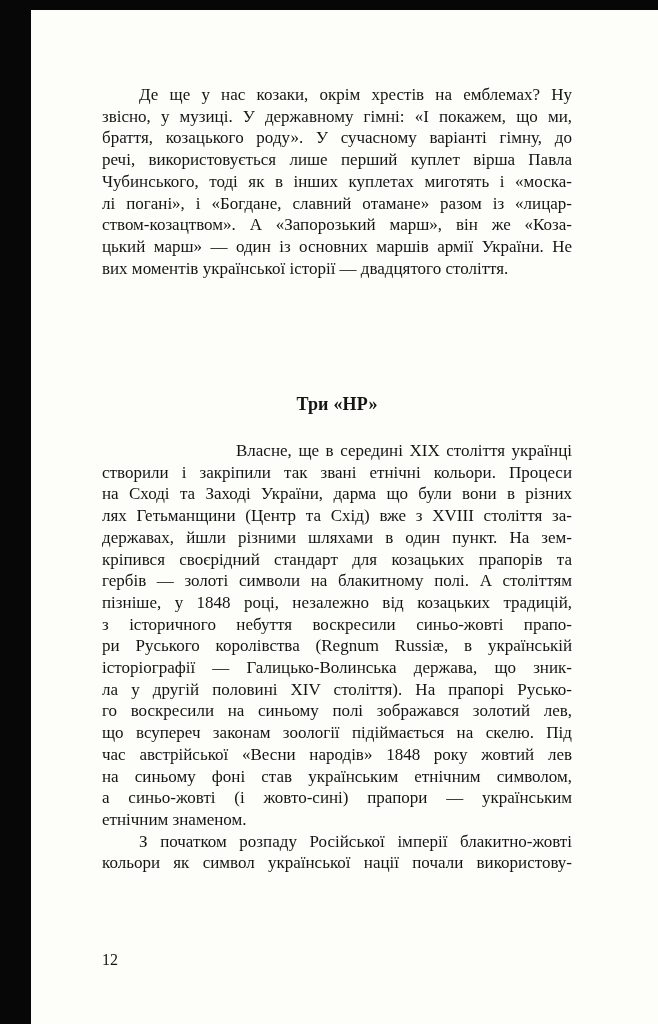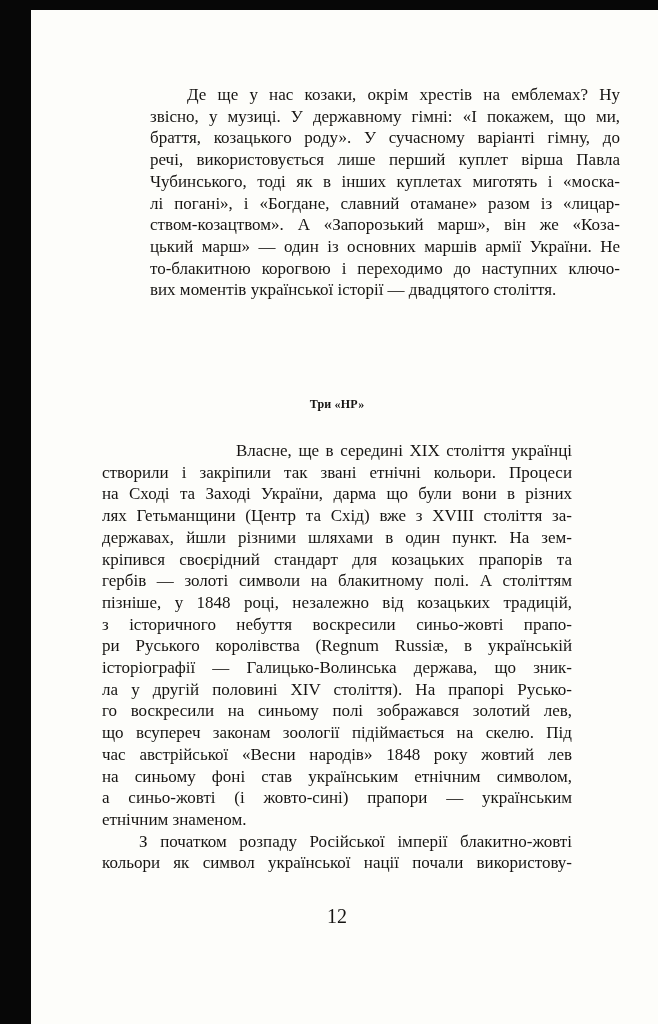--- a/index.html
+++ b/index.html
@@ -28,31 +28,31 @@
     width: 658px; height: 10px;
     background: #070707;
   }
   .text-block {
     position: absolute;
     left: 102px;
     width: 470px;
     font-size: 17px;
     line-height: 21.7px;
   }
-  .para-1 { top: 84px; margin-left: 48px; }
+  .para-1 { top: 84px; }
   .heading-wrap {
     position: absolute;
     left: 102px;
     width: 470px;
     top: 394px;
     text-align: center;
   }
   .section-heading {
     font-weight: bold;
-    font-size: 12px;
+    font-size: 18px;
     letter-spacing: 0.2px;
     text-align: center;
   }
   .body-2 { top: 440px; }
   .line {
     text-align: justify;
     text-align-last: justify;
     white-space: normal;
   }
   .line.no-stretch {
@@ -61,43 +61,41 @@
   .line.first {
     text-indent: 37px;
   }
   .indent-deep .line.first {
     text-indent: 134px;
   }
   .page-number {
     position: absolute;
     left: 102px;
     width: 470px;
-    top: 905px;
-    text-align: center;
-    font-size: 20px;
+    top: 951px;
+    font-size: 16px;
   }
 </style>
 </head>
 <body>
 
 <div class="page">
 
   <div class="scan-strip-left"></div>
   <div class="scan-strip-top"></div>
 
   <div class="text-block para-1">
       <div class="line first">Де ще у нас козаки, окрім хрестів на емблемах? Ну</div>
       <div class="line">звісно, у музиці. У державному гімні: «І покажем, що ми,</div>
       <div class="line">браття, козацького роду». У сучасному варіанті гімну, до</div>
       <div class="line">речі, використовується лише перший куплет вірша Павла</div>
       <div class="line">Чубинського, тоді як в інших куплетах миготять і «моска-</div>
       <div class="line">лі погані», і «Богдане, славний отамане» разом із «лицар-</div>
       <div class="line">ством-козацтвом». А «Запорозький марш», він же «Коза-</div>
       <div class="line">цький марш» — один із основних маршів армії України. Не</div>
-      <div class="line">то-блакитною корогвою і переходимо до наступних ключо-</div>
       <div class="line no-stretch">вих моментів української історії — двадцятого століття.</div>
     </div>
 
   <div class="heading-wrap">
     <span class="section-heading">Три «НР»</span>
   </div>
 
   <div class="text-block body-2">
     <div class="indent-deep">
         <div class="line first">Власне, ще в середині XIX століття українці</div>

